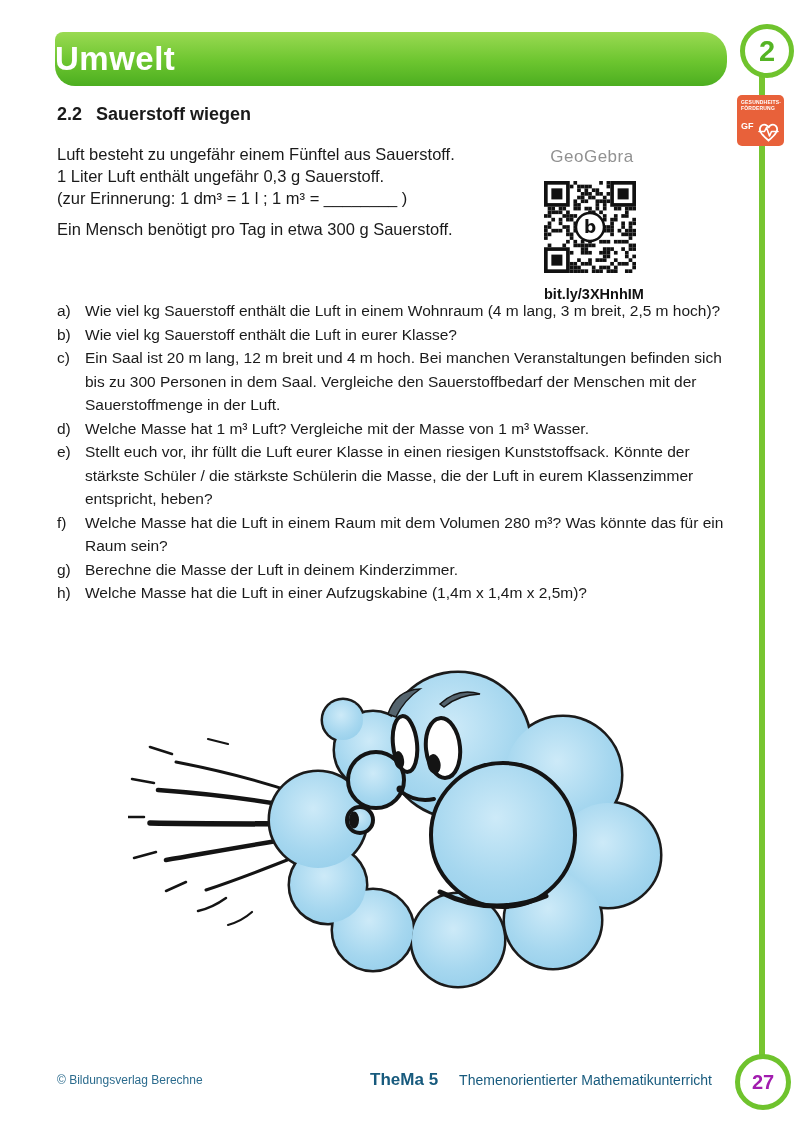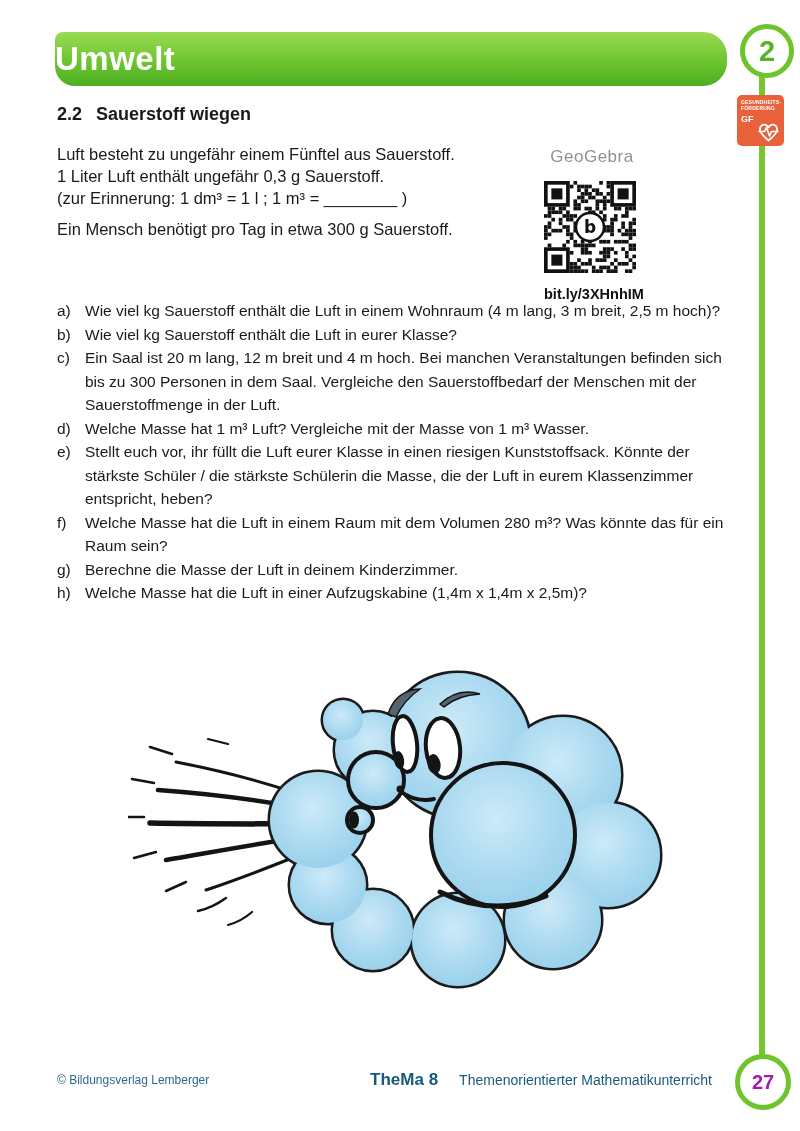--- a/index.html
+++ b/index.html
@@ -23,21 +23,21 @@
     font-size:29px; font-weight:bold; color:#55b424; z-index:3;
   }
 
   .side-line { position:absolute; left:759px; top:76px; width:6px; height:979px; background:#77c530; z-index:1; }
 
   .gf-badge {
     position:absolute; left:737px; top:95px; width:47px; height:51px;
     background:#e8613a; border-radius:5px; z-index:2; color:#fff; padding:4px 3px 2px 4px;
   }
   .gf-badge .tiny { font-size:5px; font-weight:bold; letter-spacing:0.2px; line-height:6px; }
-  .gf-badge .gf { font-size:9px; font-weight:bold; margin-top:3px; }
+  .gf-badge .gf { font-size:9px; font-weight:bold; margin-top:10px; }
   .gf-heart { position:absolute; right:2px; bottom:2px; }
 
   
   .section-title { position:absolute; left:57px; top:104px; font-size:18px; font-weight:bold; }
   .section-title .num { margin-right:14px; }
 
   
   .intro { position:absolute; left:57px; top:143px; width:480px; font-size:16.5px; line-height:22px; }
   .intro p.spaced { margin-top:9px; }
 
@@ -426,21 +426,21 @@
       <circle cx="272" cy="149" r="3.5" fill="#141414"></circle>
       <path d="M272,151 q16,12 34,8" stroke="#141414" stroke-width="4" fill="none" stroke-linecap="round"></path>
 
       <g>
         <circle cx="232" cy="180" r="13" fill="url(#cg)" stroke="#141414" stroke-width="4"></circle>
         <ellipse cx="226" cy="180" rx="5" ry="8.5" fill="#141414"></ellipse>
       </g>
     </svg>
   </div>
 
-  <div class="footer-copyright">© Bildungsverlag Lemberger</div>
+  <div class="footer-copyright">© Bildungsverlag Berechne</div>
   <div class="footer-brand">
-    <span class="brand">TheMa 8</span><span class="subtitle">Themenorientierter Mathematikunterricht</span>
+    <span class="brand">TheMa 5</span><span class="subtitle">Themenorientierter Mathematikunterricht</span>
   </div>
   <div class="page-circle">
     <span>27</span>
   </div>
 
 </div>
 
 </body></html>

